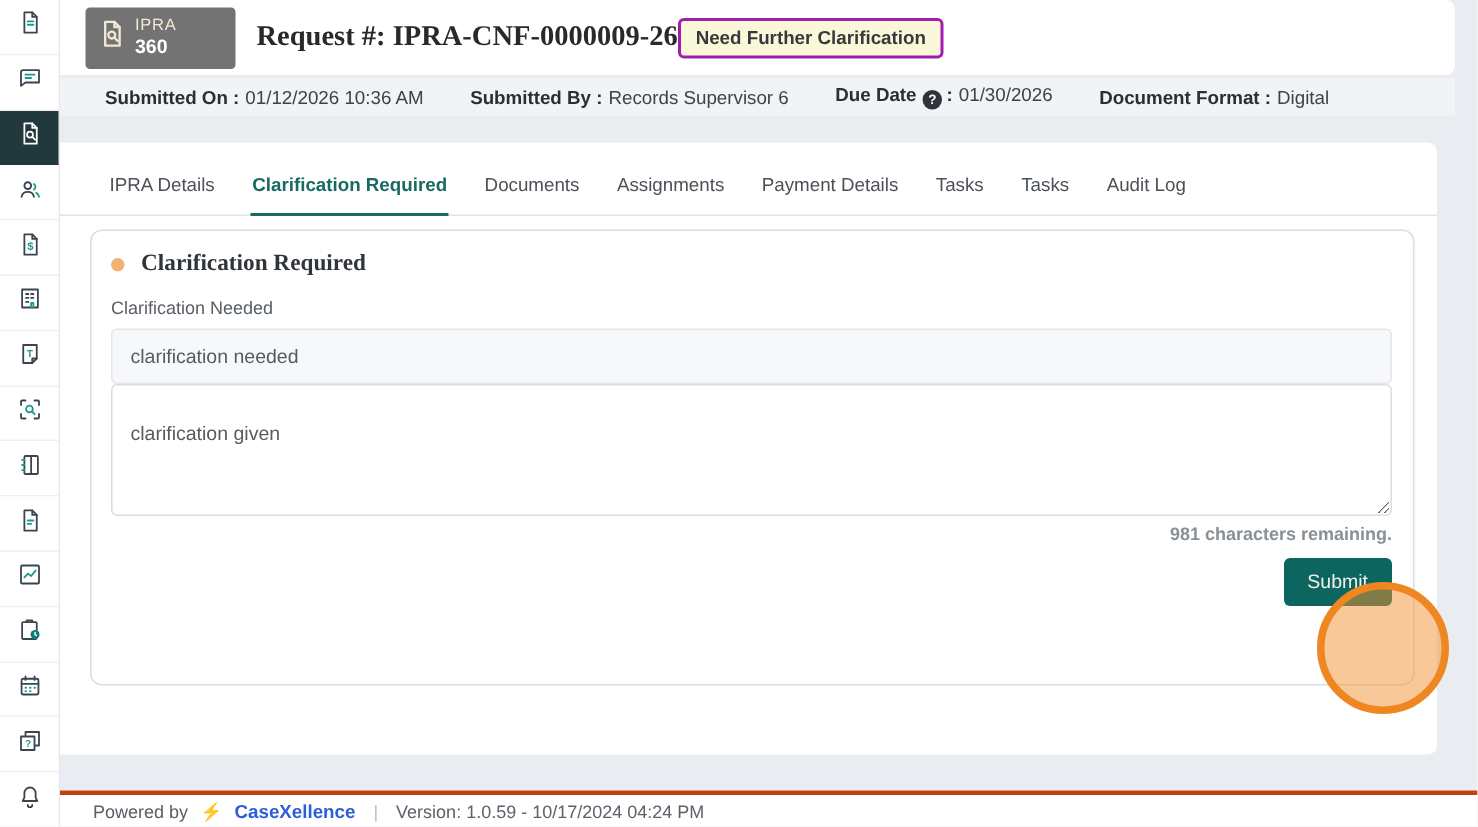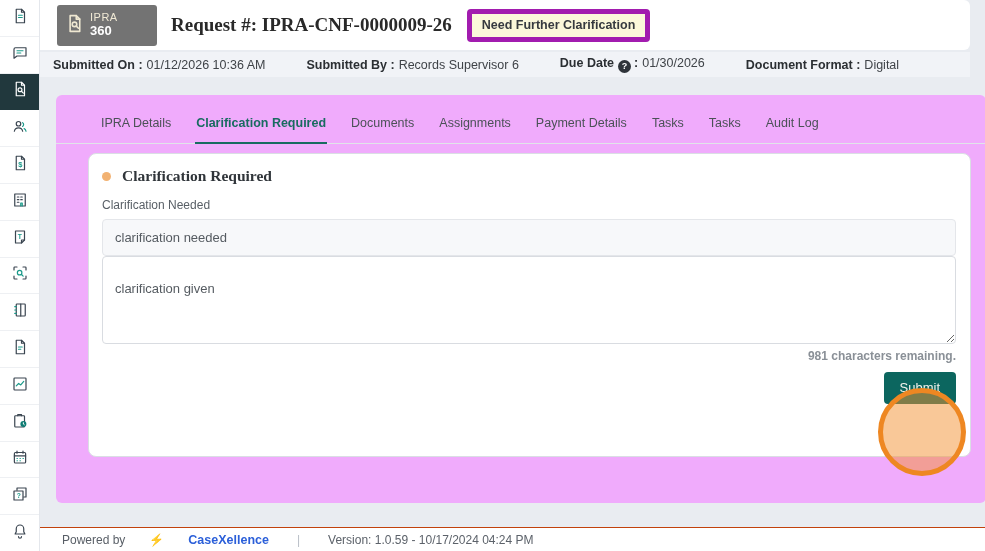--- a/index.html
+++ b/index.html
@@ -39,44 +39,44 @@
   }
   .logo-box svg { width:21px; height:21px; }
   .logo-text { margin-left:5px; line-height:1.05; }
   .logo-top { font-size:11px; letter-spacing:0.5px; color:#f0e9d5; }
   .logo-bottom { font-size:13px; font-weight:bold; color:#ffffff; }
   .page-title {
     margin-left:14px; font-family:"Liberation Serif", serif;
     font-weight:bold; font-size:19px; color:#292929; white-space:nowrap;
   }
   .status-badge {
-    margin-left:15px; background:#fbf8da; border:5px solid #a21caf;
+    background:#fbf8da; border:2px solid #a21caf;
     border-radius:4px; padding:4px 10px 5px; font-size:12.5px; font-weight:bold;
     color:#363a3f; white-space:nowrap;
   }
 
   
   .info-strip {
     position:absolute; left:40px; top:52px; width:930px; height:25px;
     background:#f1f3f7; display:flex; align-items:center;
-    padding-left:13px; gap:41px; font-size:12.5px; white-space:nowrap;
+    padding-left:30px; gap:31px; font-size:12.5px; white-space:nowrap;
   }
   .info-strip b { color:#2b2f33; font-weight:bold; }
   .info-strip .val { color:#3f4348; margin-left:4px; }
   .help-dot {
     display:inline-flex; align-items:center; justify-content:center;
     width:13px; height:13px; border-radius:50%; background:#2f343a;
     color:#fff; font-size:9px; font-weight:bold; margin:0 3px 0 4px;
     vertical-align:-2px; cursor:pointer;
   }
 
   
   .panel {
-    position:absolute; left:56px; top:95px; width:930px; height:408px;
-    background:#f0abfc; border-radius:6px;
+    position:absolute; left:28px; top:95px; width:930px; height:408px;
+    background:#ffffff; border-radius:6px;
   }
   .tabs {
     display:flex; gap:23px; padding:21px 0 0 44px;
     border-bottom:1px solid #e0e4e9; font-size:12.5px;
   }
   .tab {
     background:none; border:none; font-family:inherit; font-size:12.5px;
     color:#4b5157; padding:0 1px 12px; cursor:pointer;
     border-bottom:2px solid transparent; margin-bottom:-1px; white-space:nowrap;
   }
@@ -115,22 +115,22 @@
   
   .click-circle {
     position:absolute; left:878px; top:388px; width:88px; height:88px;
     border:5px solid #ee8722; border-radius:50%;
     background:rgba(243,146,49,0.5); z-index:20; pointer-events:none;
   }
 
   
   .footer {
     position:absolute; left:40px; top:527px; width:945px; height:24px;
-    background:#ffffff; border-top:1px solid #c2410c;
-    display:flex; align-items:center; padding-left:22px; gap:24px;
+    background:#ffffff; border-top:3px solid #c2410c;
+    display:flex; align-items:center; padding-left:22px; gap:8px;
     font-size:12px; color:#585e66; white-space:nowrap;
   }
   .brand-bolt { color:#2b5fd9; font-size:12px; }
   .brand-name { color:#2b5fd9; font-weight:bold; font-size:12.5px; }
   .footer-divider { color:#b9bec6; margin:0 4px; }
   .footer-version { color:#5c626a; }
 </style>
 </head>
 <body>
 

